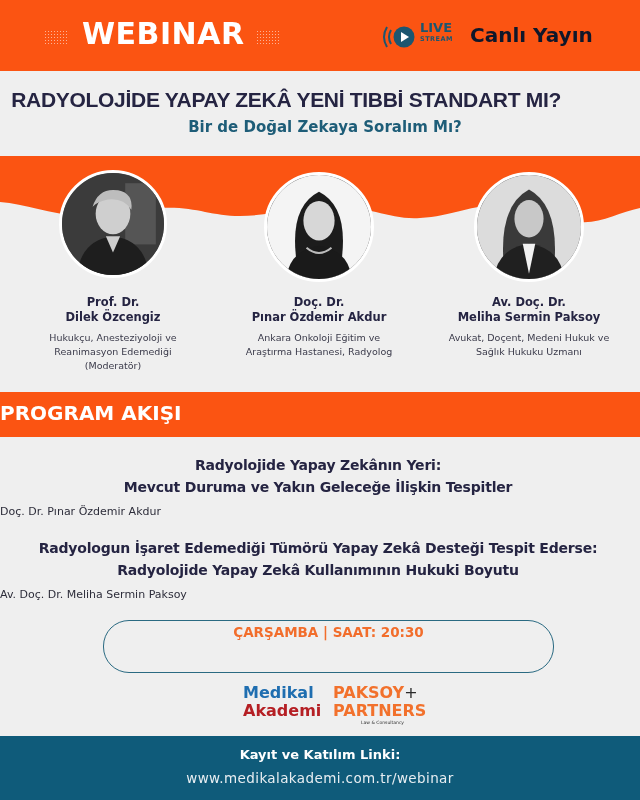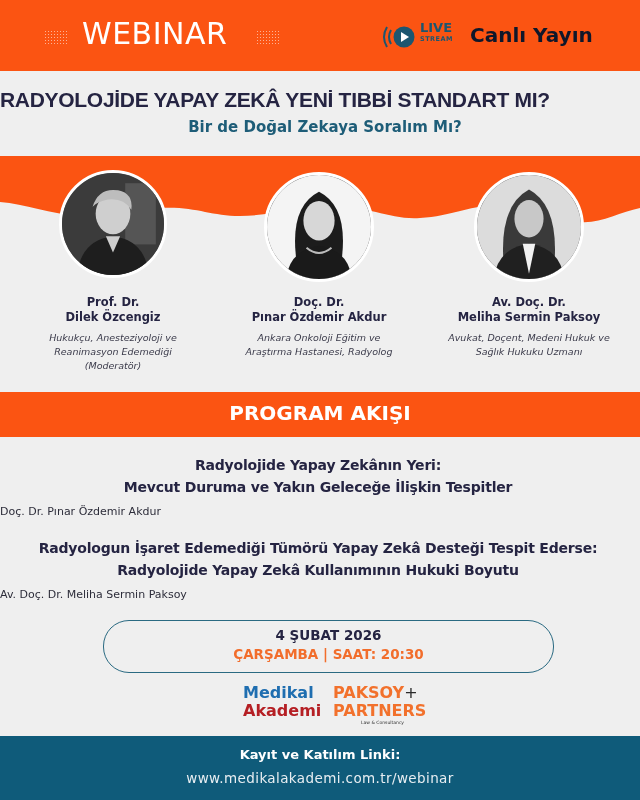--- a/index.html
+++ b/index.html
@@ -3,41 +3,41 @@
 <meta charset="utf-8">
 <style>
   * { box-sizing: border-box; margin: 0; padding: 0; }
   html, body { width: 640px; height: 800px; overflow: hidden; }
   body { background: #efefef; font-family: "DejaVu Sans", sans-serif; position: relative; color: #24243f; }
 
   .top-banner { position: absolute; left: 0; top: 0; width: 640px; height: 71px; background: #fb5412; }
   .dots { position: absolute; top: 30px; width: 24px; height: 14px;
     background-image: radial-gradient(circle, rgba(255,255,255,0.55) 0.8px, transparent 1px);
     background-size: 3px 3px; }
-  .webinar-title { position: absolute; left: 82px; top: 16px; font-family: "DejaVu Sans", sans-serif; font-weight: normal; font-size: 30px; color: #ffffff; letter-spacing: 0.5px; }
+  .webinar-title { position: absolute; left: 82px; top: 16px; font-family: "DejaVu Sans", sans-serif; font-weight: bold; font-size: 30px; color: #ffffff; letter-spacing: 0.5px; }
   .live-badge { position: absolute; left: 378px; top: 21px; width: 80px; height: 32px; }
   .live-text { position: absolute; left: 420px; top: 21px; font-family: "DejaVu Sans", sans-serif; font-weight: bold; color: #1c5670; }
   .live-text .l1 { font-size: 13px; line-height: 14px; display:block; }
   .live-text .l2 { font-size: 6.5px; line-height: 8px; display:block; letter-spacing: 0.5px; }
   .canli { position: absolute; left: 470px; top: 23px; font-weight: bold; font-size: 20px; color: #0f172a; }
 
-  .headline { position: absolute; left: 0; top: 88px; width: 561px; text-align: left; font-family: "Liberation Sans", sans-serif; font-weight: bold; font-size: 21px; color: #252442; letter-spacing: -0.3px; }
+  .headline { position: absolute; left: 0; top: 88px; width: 561px; text-align: right; font-family: "Liberation Sans", sans-serif; font-weight: bold; font-size: 21px; color: #252442; letter-spacing: -0.3px; }
   .subhead { position: absolute; left: 0; top: 118px; width: 640px; text-align: center; font-weight: bold; font-size: 15px; color: #1e5d78; padding-left: 10px; }
 
   .wave-band { position: absolute; left: 0; top: 156px; width: 640px; height: 110px; }
 
   .speaker { position: absolute; width: 210px; text-align: center; }
   .photo { position: absolute; border-radius: 50%; border: 3px solid #ffffff; overflow: hidden; background: #555; }
   .photo svg { width: 100%; height: 100%; display: block; }
   .sp-title { font-weight: bold; font-size: 11.5px; color: #252442; line-height: 15px; }
   .sp-name { font-weight: bold; font-size: 11.5px; color: #252442; line-height: 15px; }
-  .sp-desc { font-style: italic; font-size: 9.5px; color: #3a3a4a; line-height: 14px; margin-top: 6px; }
+  .sp-desc { font-size: 9.5px; color: #3a3a4a; line-height: 14px; margin-top: 6px; }
 
   .program-bar { position: absolute; left: 0; top: 392px; width: 640px; height: 45px; background: #fb5412; }
-  .program-title { position: absolute; left: 0; top: 401px; width: 640px; text-align: center; font-weight: bold; font-size: 20px; color: #ffffff; }
+  .program-title { position: absolute; left: 0; top: 401px; width: 640px; font-weight: bold; font-size: 20px; color: #ffffff; }
 
   .talk-title { position: absolute; left: 0; width: 636px; text-align: center; font-weight: bold; font-size: 14px; color: #252442; line-height: 22px; letter-spacing: -0.2px; }
   .talk-speaker { position: absolute; left: 0; width: 640px; font-size: 11px; color: #2d2d3a; }
 
   .date-box { position: absolute; left: 103px; top: 620px; width: 451px; height: 53px; border: 1.5px solid #2a6a82; border-radius: 26px; text-align: center; }
   .date-line { font-weight: bold; font-size: 13.5px; color: #252442; margin-top: 6px; }
   .day-line { font-weight: bold; font-size: 13.5px; color: #f26d2b; margin-top: 3px; }
 
   .logo-ma { position: absolute; left: 243px; top: 684px; font-weight: bold; font-size: 16px; line-height: 18px; }
   .logo-ma .m1 { color: #1f6eb0; display: block; }
@@ -144,21 +144,20 @@
 </div>
 <div class="talk-speaker" style="top:505px;">Doç. Dr. Pınar Özdemir Akdur</div>
 
 <div class="talk-title" style="top:537px;">
   <div>Radyologun İşaret Edemediği Tümörü Yapay Zekâ Desteği Tespit Ederse:</div>
   <div>Radyolojide Yapay Zekâ Kullanımının Hukuki Boyutu</div>
 </div>
 <div class="talk-speaker" style="top:588px;">Av. Doç. Dr. Meliha Sermin Paksoy</div>
 
 <div class="date-box">
-  <div class="date-line">4 ŞUBAT 2026</div>
   <div class="day-line">ÇARŞAMBA | SAAT: 20:30</div>
 </div>
 
 <div class="logo-ma">
   <span class="m1">Medikal</span>
   <span class="m2">Akademi</span>
 </div>
 <div class="logo-pp">
   <span class="p1"><span>PAKSOY</span><span class="plus">+</span></span>
   <span class="p2">PARTNERS</span>

